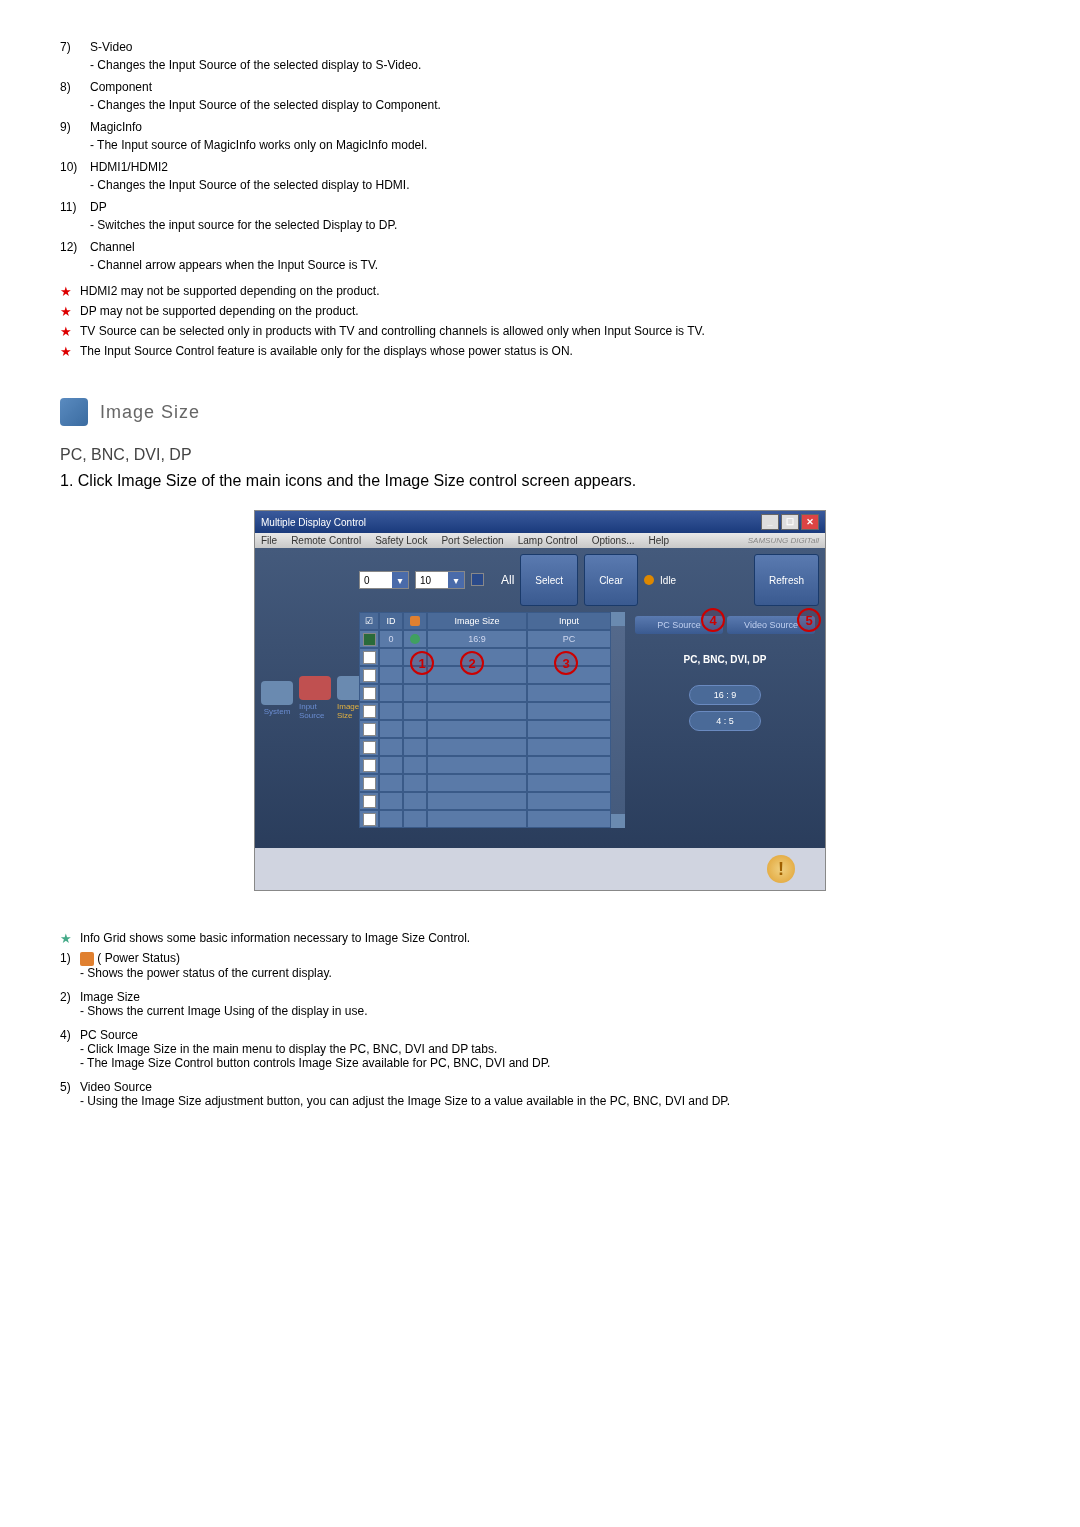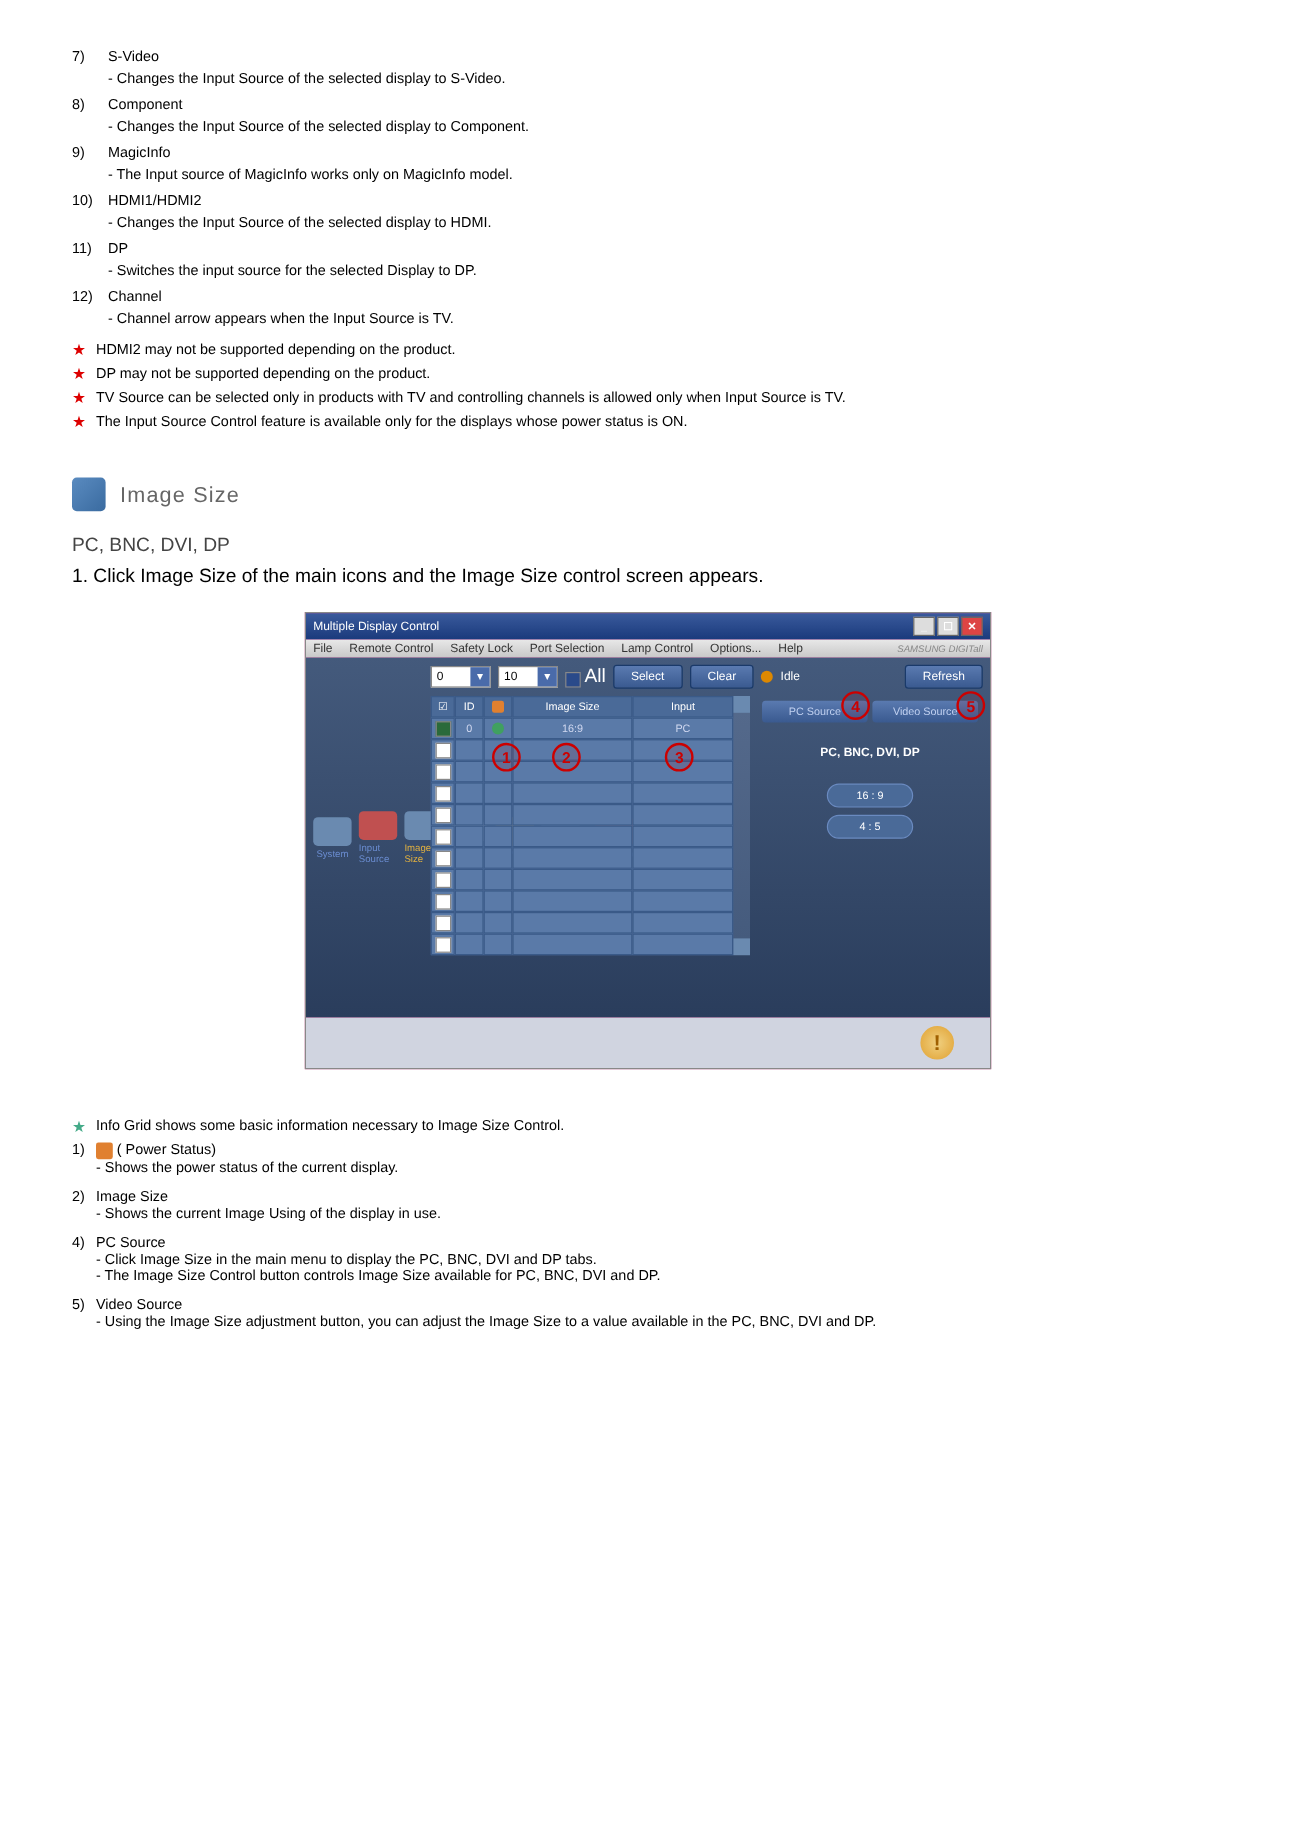--- a/index.html
+++ b/index.html
@@ -172,39 +172,39 @@
   background: #4a6baa;
   width: 16px;
   height: 16px;
   display: flex;
   align-items: center;
   justify-content: center;
   color: #fff;
 }
 .checkbox-all {
   display: flex;
-  align-items: flex-end;
-  gap: 3px;
+  align-items: flex-start;
+  gap: 17px;
   color: #fff;
-  font-size: 16px;
+  font-size: 12px;
 }
 .chk {
   width: 11px;
   height: 11px;
   background: #fff;
   border: 1px solid #888;
 }
 .chk.on {
   background: #2a4a8a;
 }
 .action-btn {
   background: linear-gradient(#5a7ab0, #3a5a90);
   color: #fff;
   height: 18px;
-  padding: 0 14px;
+  padding: 16px 14px;
   border-radius: 3px;
   display: flex;
   align-items: center;
   font-size: 10px;
   border: 1px solid #1a3a6a;
 }
 .idle-indicator {
   width: 10px;
   height: 10px;
   background: #d80;

